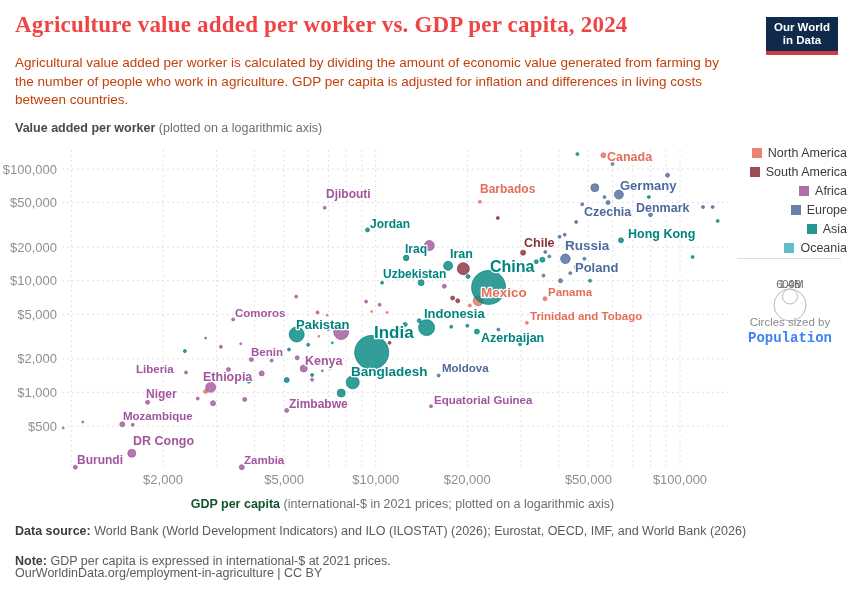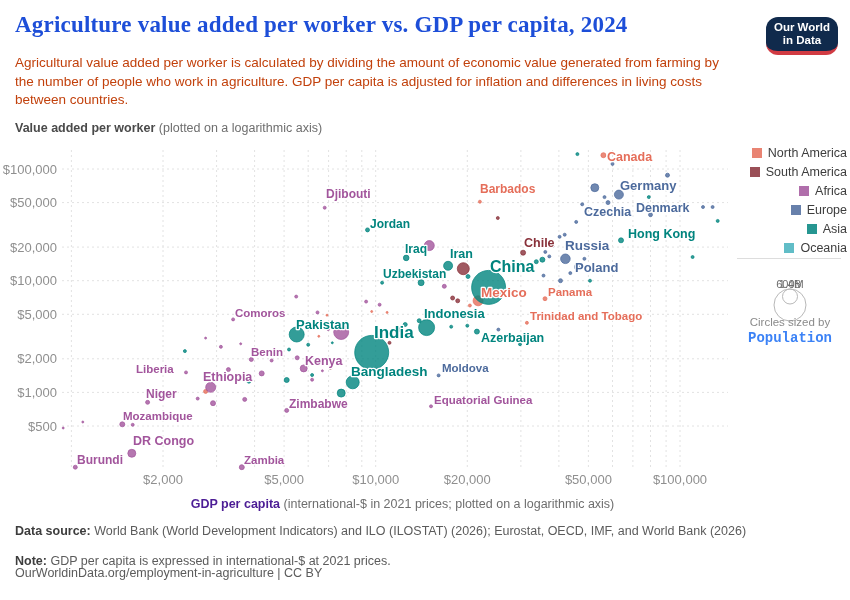--- a/index.html
+++ b/index.html
@@ -1,28 +1,28 @@
 <!DOCTYPE html>
 <html><head>
 <meta charset="utf-8">
 <style>
   html,body{margin:0;padding:0;background:#fff;}
   .stage{position:relative;width:850px;height:600px;background:#fff;overflow:hidden;
          font-family:"Liberation Sans",sans-serif;}
   .abs{position:absolute;}
   .title{left:15px;top:12px;font-family:"Liberation Serif",serif;font-weight:700;
-         font-size:23px;color:#1d4ed8;letter-spacing:.2px;}
+         font-size:23px;color:#ef4444;letter-spacing:.2px;}
   .subtitle{left:15px;top:54px;width:714px;font-size:13.5px;line-height:18.5px;color:#c2410c;}
   .logo{right:12px;top:17px;width:66px;background:#102a4c;color:#fff;text-align:center;
         font-size:11.5px;font-weight:700;line-height:13px;padding:4px 3px;
-        border-bottom:4px solid #d13b43;border-radius:12px;}
+        border-bottom:4px solid #d13b43;}
   .ytitle{left:15px;top:121px;font-size:12.5px;color:#6e6e6e;}
   .ytitle b{color:#4a4a4a;}
   .xtitle{left:15px;top:497px;width:775px;text-align:center;font-size:12.5px;color:#6e6e6e;}
-  .xtitle b{color:#4c1d95;margin-top:32px;}
+  .xtitle b{color:#14532d;margin-top:32px;}
   #chart-svg{left:0;top:0;}
   .legend{left:735px;top:146px;width:112px;font-size:12.5px;color:#3d3d3d;}
   .legend-row{display:flex;align-items:center;margin-bottom:5px;cursor:pointer;justify-content:flex-end;}
   .swatch{width:10px;height:10px;margin-right:6px;opacity:.85;flex:0 0 10px;}
   .legend-div{left:737px;top:258px;width:104px;border-top:1px solid #ddd;}
   .sizelab{left:735px;width:110px;text-align:center;color:#6e6e6e;font-size:11px;}
   .csb{left:735px;top:316px;width:110px;text-align:center;color:#8a8a8a;font-size:11.5px;}
   .csb-b{left:735px;top:330px;width:110px;text-align:center;color:#3b82f6;
          font-size:14px;font-weight:700;font-family:Liberation Mono, monospace;}
   .footer{left:15px;font-size:12.5px;color:#5b5b5b;}

